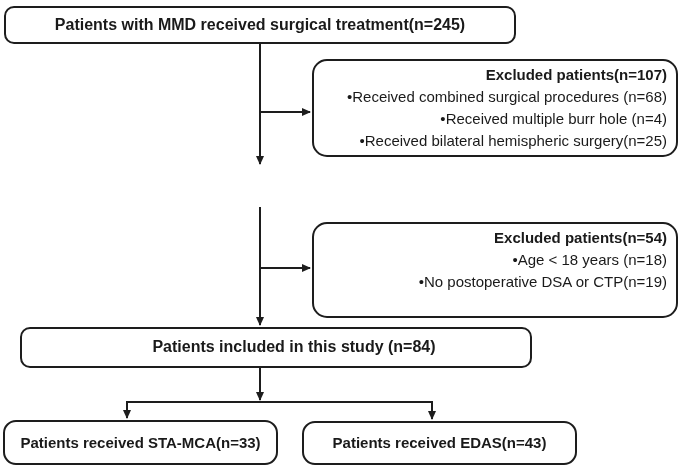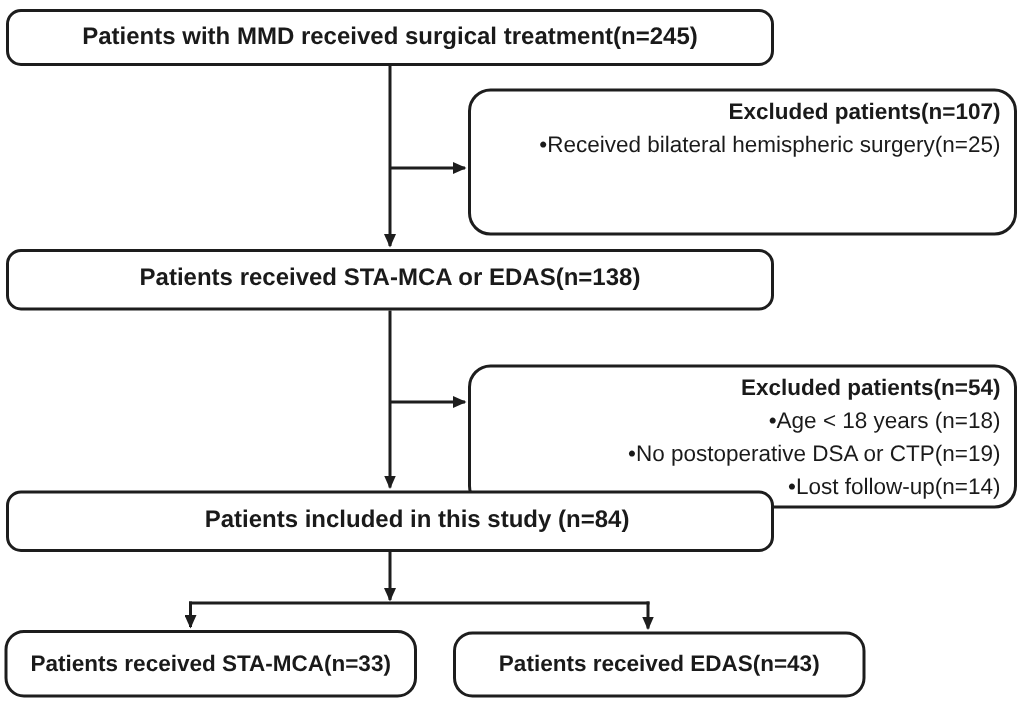--- a/index.html
+++ b/index.html
@@ -33,21 +33,21 @@
     align-items:center;
     justify-content:center;
     text-align:center;
     font-weight:bold;
     font-size:16px;
     color:var(--text);
     line-height:1.15;
   }
   .box-main1{left:4px;top:6px;width:512px;height:38px;}
   .box-main2{left:4px;top:166px;width:512px;height:41px;}
-  .box-main3{left:4px;top:327px;width:512px;height:41px;padding-left:36px;}
+  .box-main3{left:20px;top:327px;width:512px;height:41px;padding-left:36px;}
   .box-bottom{
     border-radius:13px;
     font-size:15px;
   }
   .box-bottom-left{left:3px;top:420px;width:275px;height:45px;}
   .box-bottom-right{left:302px;top:421px;width:275px;height:44px;}
   .excluded{
     position:absolute;
     left:312px;
     width:366px;
@@ -55,21 +55,21 @@
     border:2.5px solid var(--line);
     border-radius:15px;
     padding:3px 9px 3px 10px;
     color:var(--text);
     font-size:15px;
     line-height:22px;
     display:block;
     text-align:right;
   }
   .excluded-1{top:59px;height:98px;}
-  .excluded-2{top:222px;height:96px;margin-top:21px;}
+  .excluded-2{top:222px;height:96px;}
   .excl-header{
     font-weight:bold;
     font-size:15px;
   }
   .excl-item{
     white-space:nowrap;
   }
   .bullet{
     display:inline-block;
     width:10px;
@@ -95,32 +95,30 @@
     <line x1="127" y1="401" x2="127" y2="418" stroke="#1d1d1d" stroke-width="2" marker-end="url(#arrow)"></line>
     <line x1="432" y1="401" x2="432" y2="419" stroke="#1d1d1d" stroke-width="2" marker-end="url(#arrow)"></line>
   </svg>
 
   <div class="box box-main1">
     <span>Patients with MMD received surgical treatment(n=245)</span>
   </div>
 
   <div class="excluded excluded-1">
     <div class="excl-header">Excluded patients(n=107)</div>
+    <div class="excl-item"><span class="bullet">•</span><span>Received combined surgical procedures (n=68)</span></div>
+    <div class="excl-item"><span class="bullet">•</span><span>Received multiple burr hole (n=4)</span></div>
     <div class="excl-item"><span class="bullet">•</span><span>Received bilateral hemispheric surgery(n=25)</span></div>
   </div>
 
-  <div class="box box-main2">
-    <span>Patients received STA-MCA or EDAS(n=138)</span>
-  </div>
 
   <div class="excluded excluded-2">
     <div class="excl-header">Excluded patients(n=54)</div>
     <div class="excl-item"><span class="bullet">•</span><span>Age &lt; 18 years (n=18)</span></div>
     <div class="excl-item"><span class="bullet">•</span><span>No postoperative DSA or CTP(n=19)</span></div>
-    <div class="excl-item"><span class="bullet">•</span><span>Lost follow-up(n=14)</span></div>
   </div>
 
   <div class="box box-main3">
     <span>Patients included in this study (n=84)</span>
   </div>
 
   <div class="box box-bottom box-bottom-left">
     <span>Patients received STA-MCA(n=33)</span>
   </div>
 

